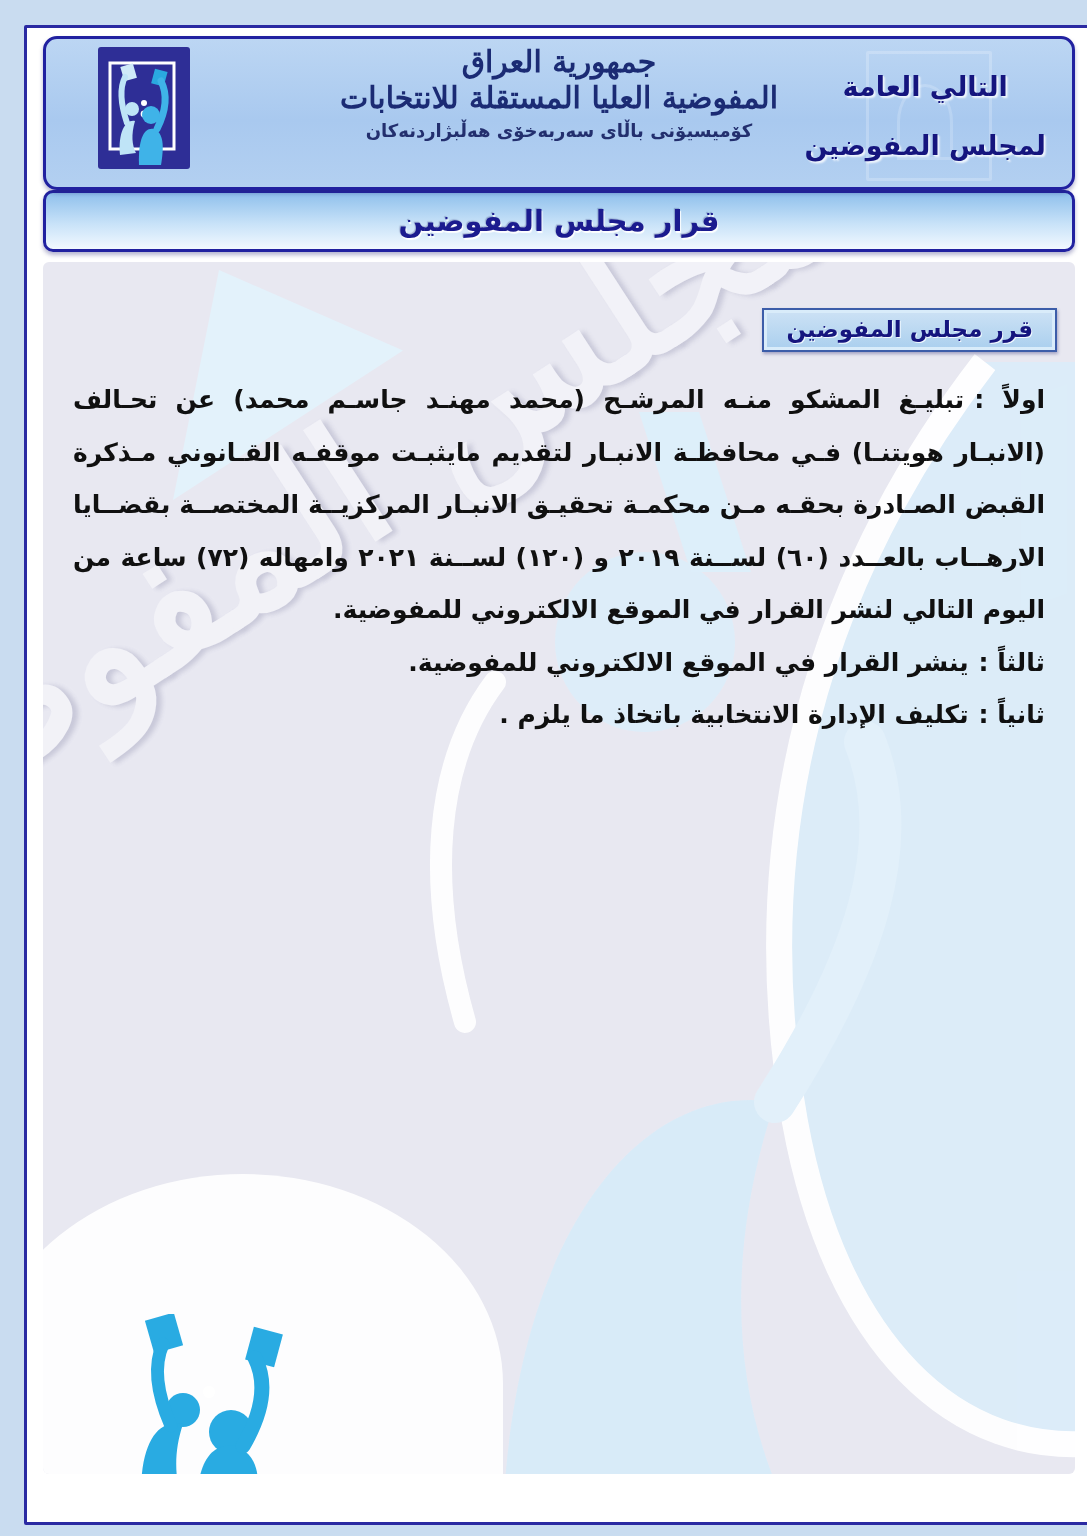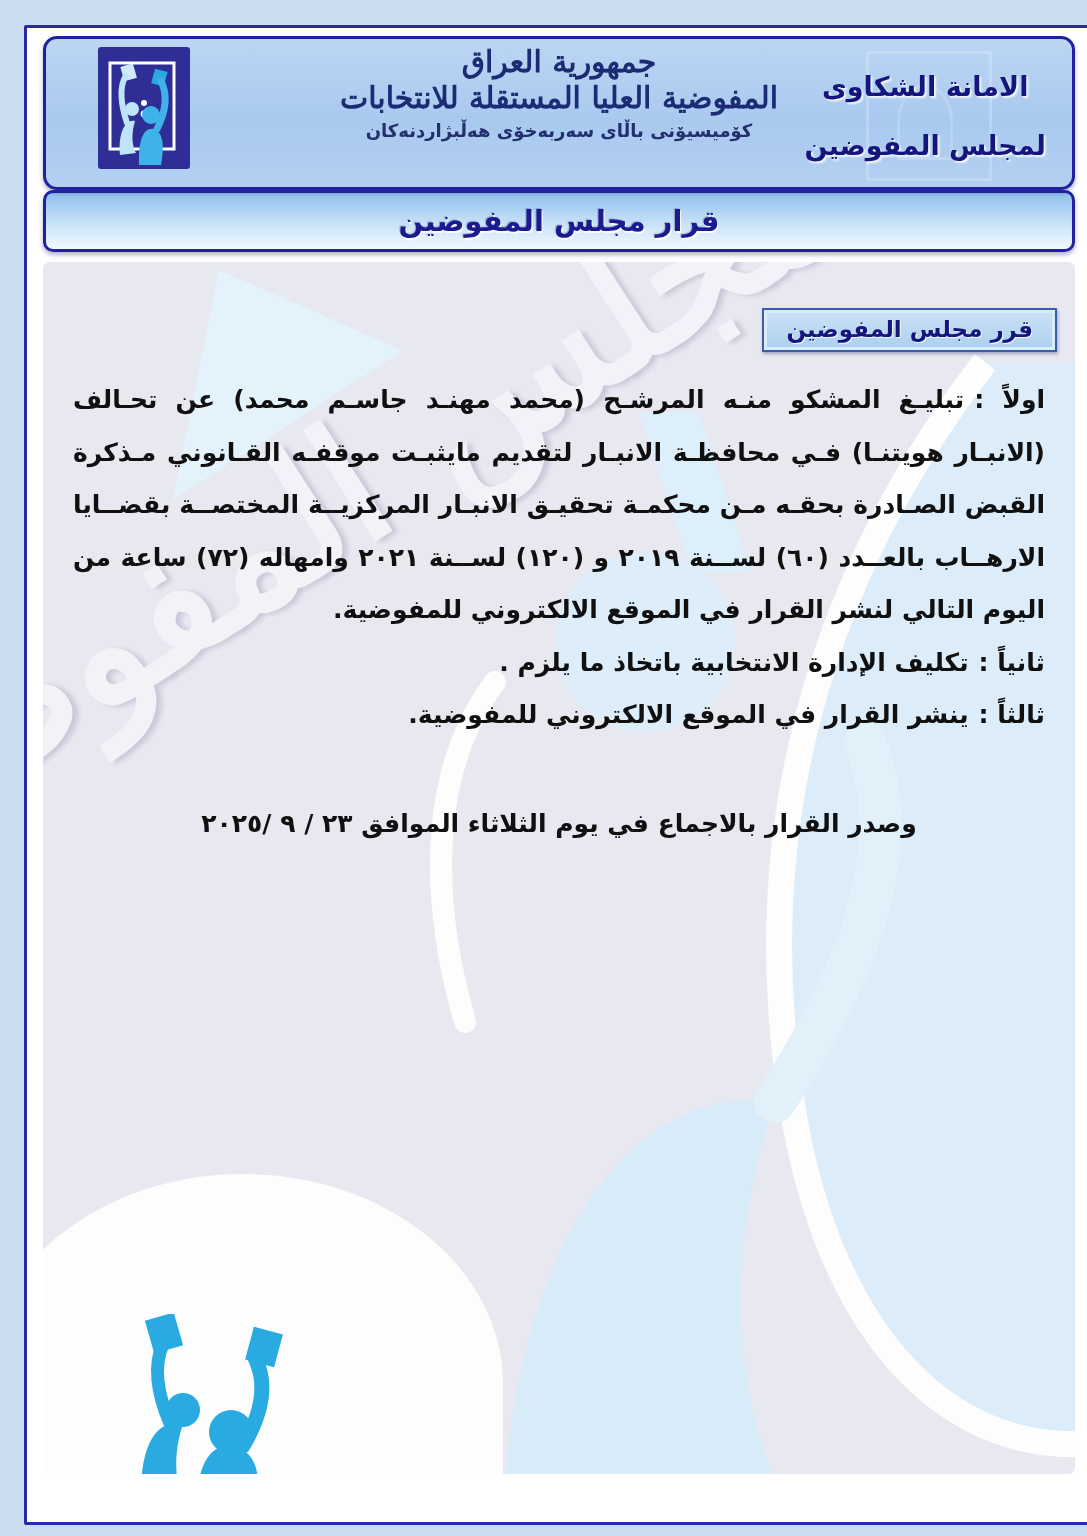--- a/index.html
+++ b/index.html
@@ -132,21 +132,21 @@
     </div>
 
     <div class="hdr-center">
       <div class="l1">جمهورية العراق</div>
       <div class="l2">المفوضية العليا المستقلة للانتخابات</div>
       <div class="l3">كۆمیسیۆنی باڵای سەربەخۆی هەڵبژاردنەکان</div>
     </div>
 
     <div class="ghost-logo"></div>
     <div class="hdr-right">
-      <div>الامانة الشكاوى</div>
+      <div>التالي العامة</div>
       <div>لمجلس المفوضين</div>
     </div>
   </div>
 
   <div class="title-bar">
     <div class="t">قرار مجلس المفوضين</div>
   </div>
 
   <div class="doc-body">
 
@@ -182,21 +182,20 @@
     <div class="doc-text" lang="ar">
 
 
 
       <p class="badge-row">
         <span class="badge">قرر مجلس المفوضين</span>
       </p>
 
       <p class="clause first"><span class="clause-label">اولاً :</span><span>تبليـغ المشكو منـه المرشـح (محمد مهنـد جاسـم محمد) عن تحـالف (الانبـار هويتنـا) فـي محافظـة الانبـار لتقديم مايثبـت موقفـه القـانوني مـذكرة القبض الصـادرة بحقـه مـن محكمـة تحقيـق الانبـار المركزيــة المختصــة بقضــايا الارهــاب بالعــدد (٦٠) لســنة ٢٠١٩ و (١٢٠) لســنة ٢٠٢١ وامهاله (٧٢) ساعة من اليوم التالي لنشر القرار في الموقع الالكتروني للمفوضية.</span></p>
 
+      <p class="clause"><span class="clause-label">ثالثاً :</span><span>ينشر القرار في الموقع الالكتروني للمفوضية.</span></p>
+
       <p class="clause"><span class="clause-label">ثانياً :</span><span>تكليف الإدارة الانتخابية باتخاذ ما يلزم .</span></p>
 
-      <p class="clause"><span class="clause-label">ثالثاً :</span><span>ينشر القرار في الموقع الالكتروني للمفوضية.</span></p>
-
-      <p class="clause closing">وصدر القرار بالاجماع في يوم الثلاثاء الموافق ٢٣ / ٩ /٢٠٢٥</p>
 
     </div>
   </div>
 </div>
 
 </body></html>

